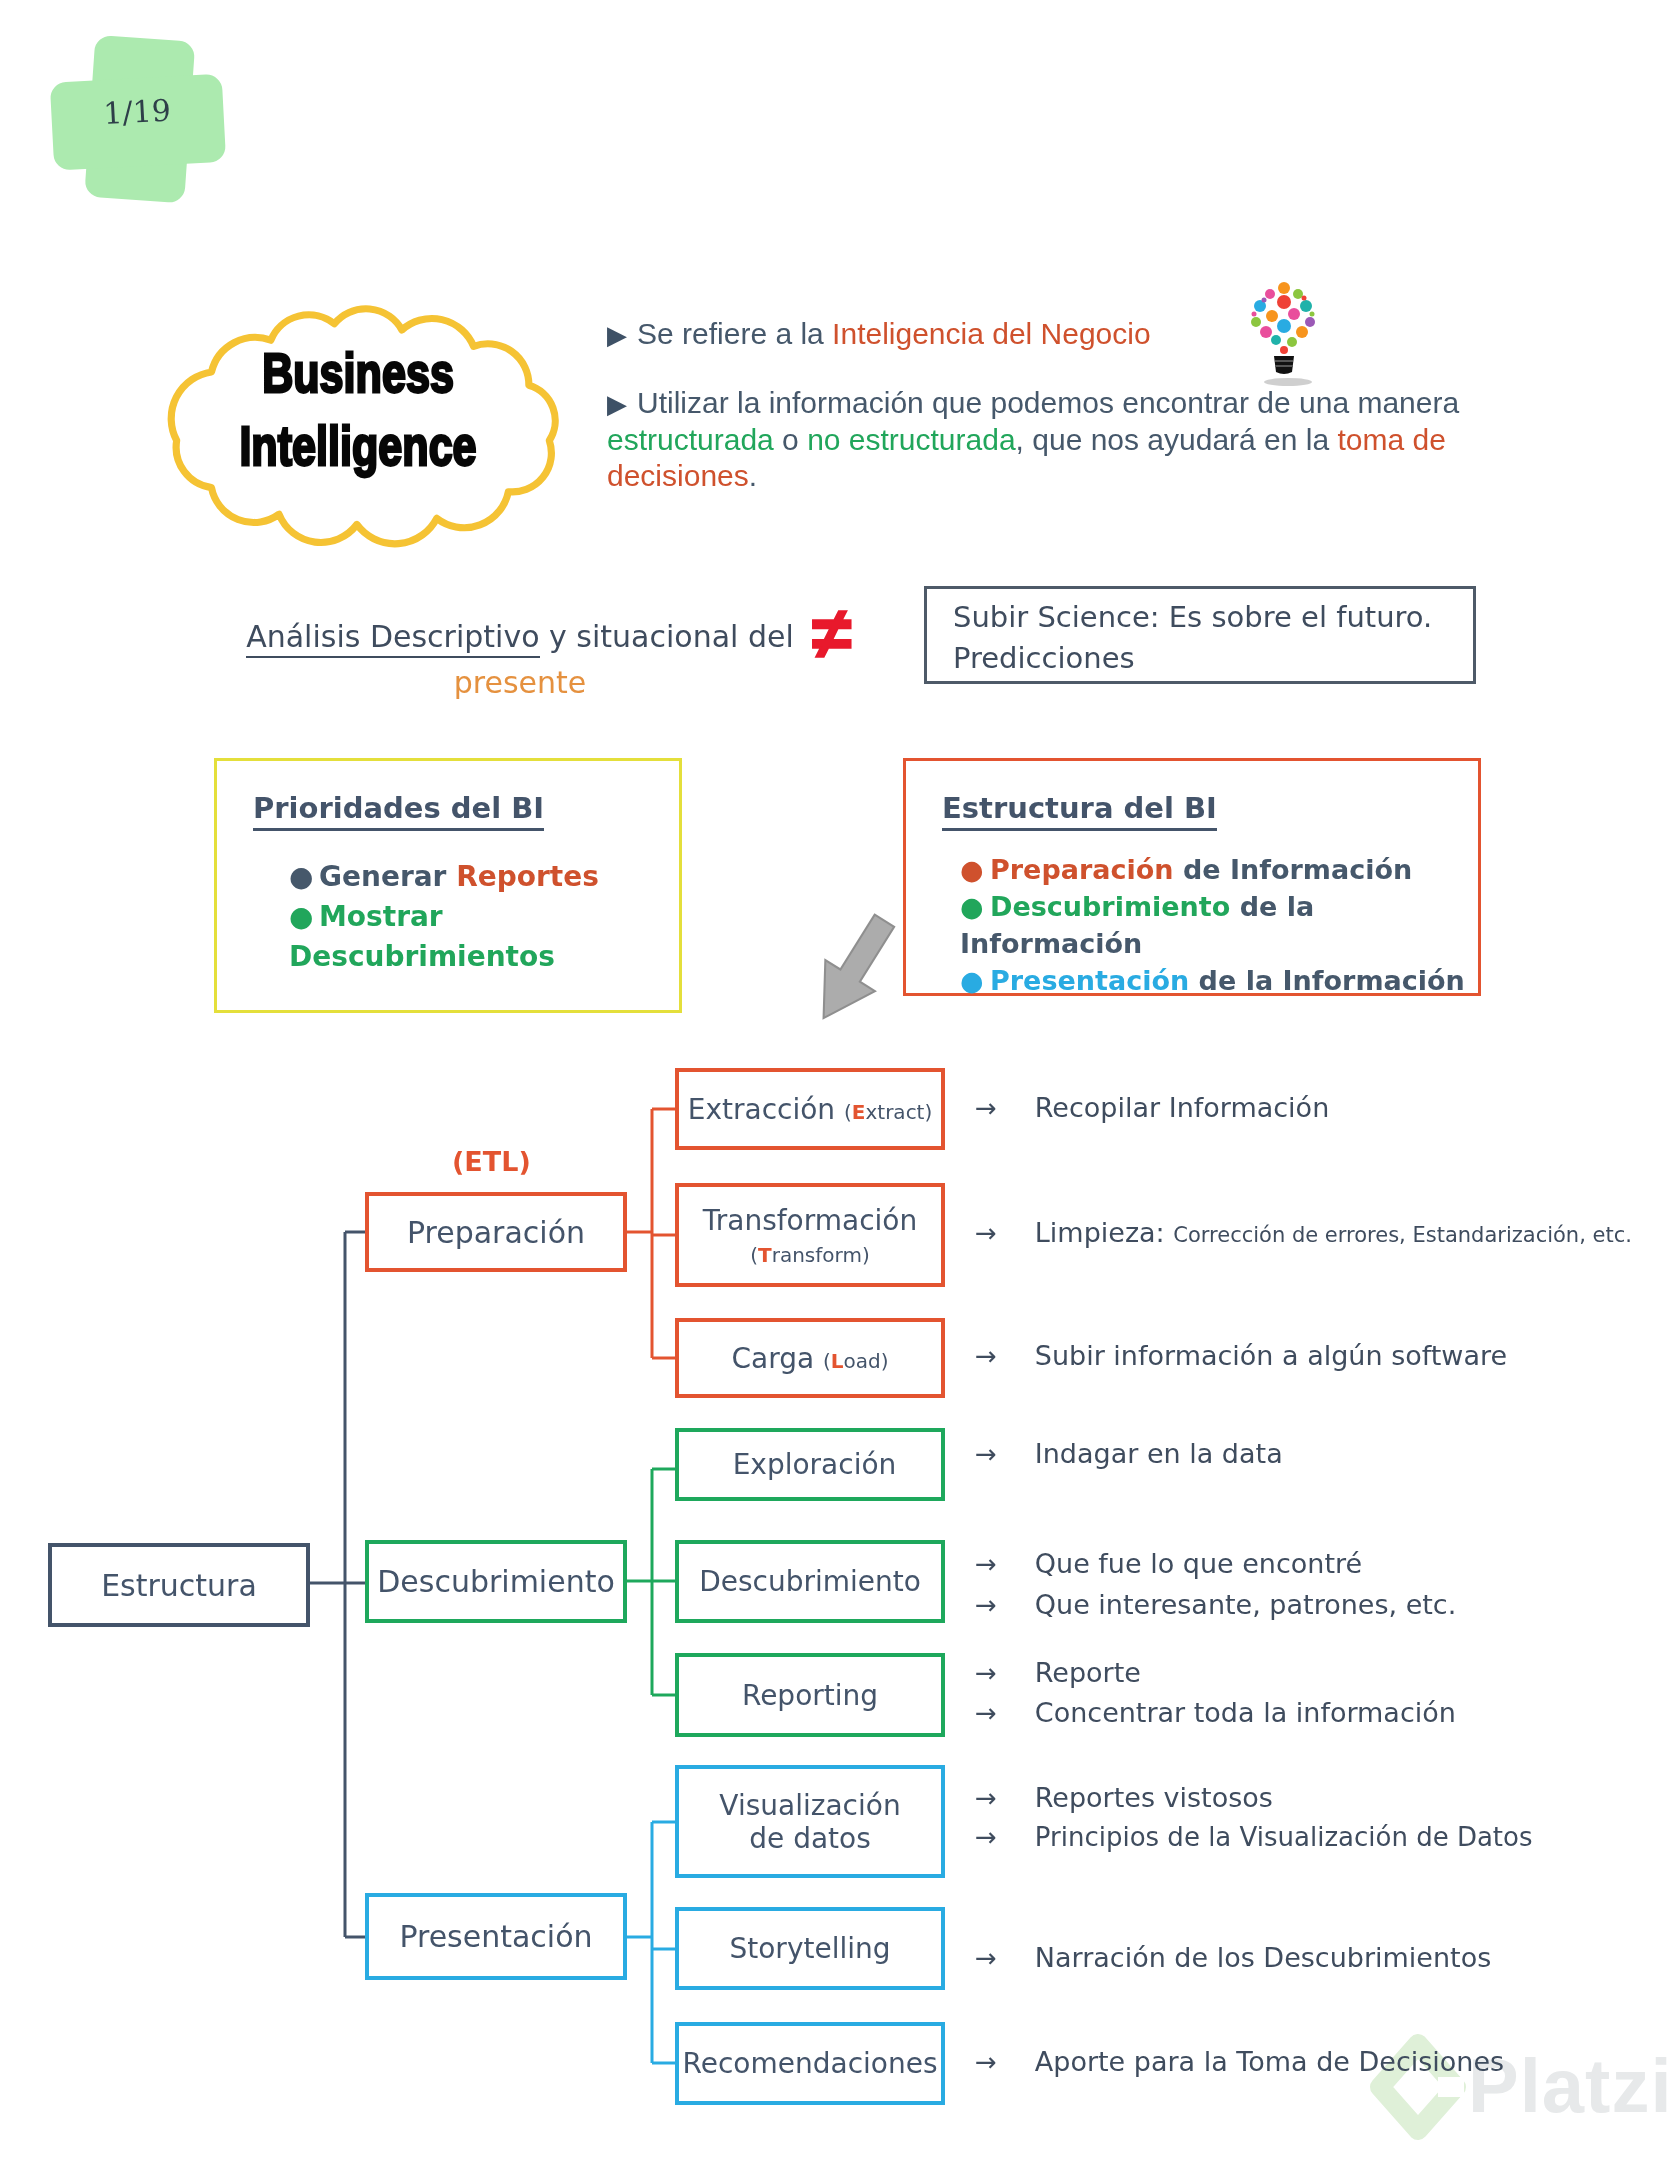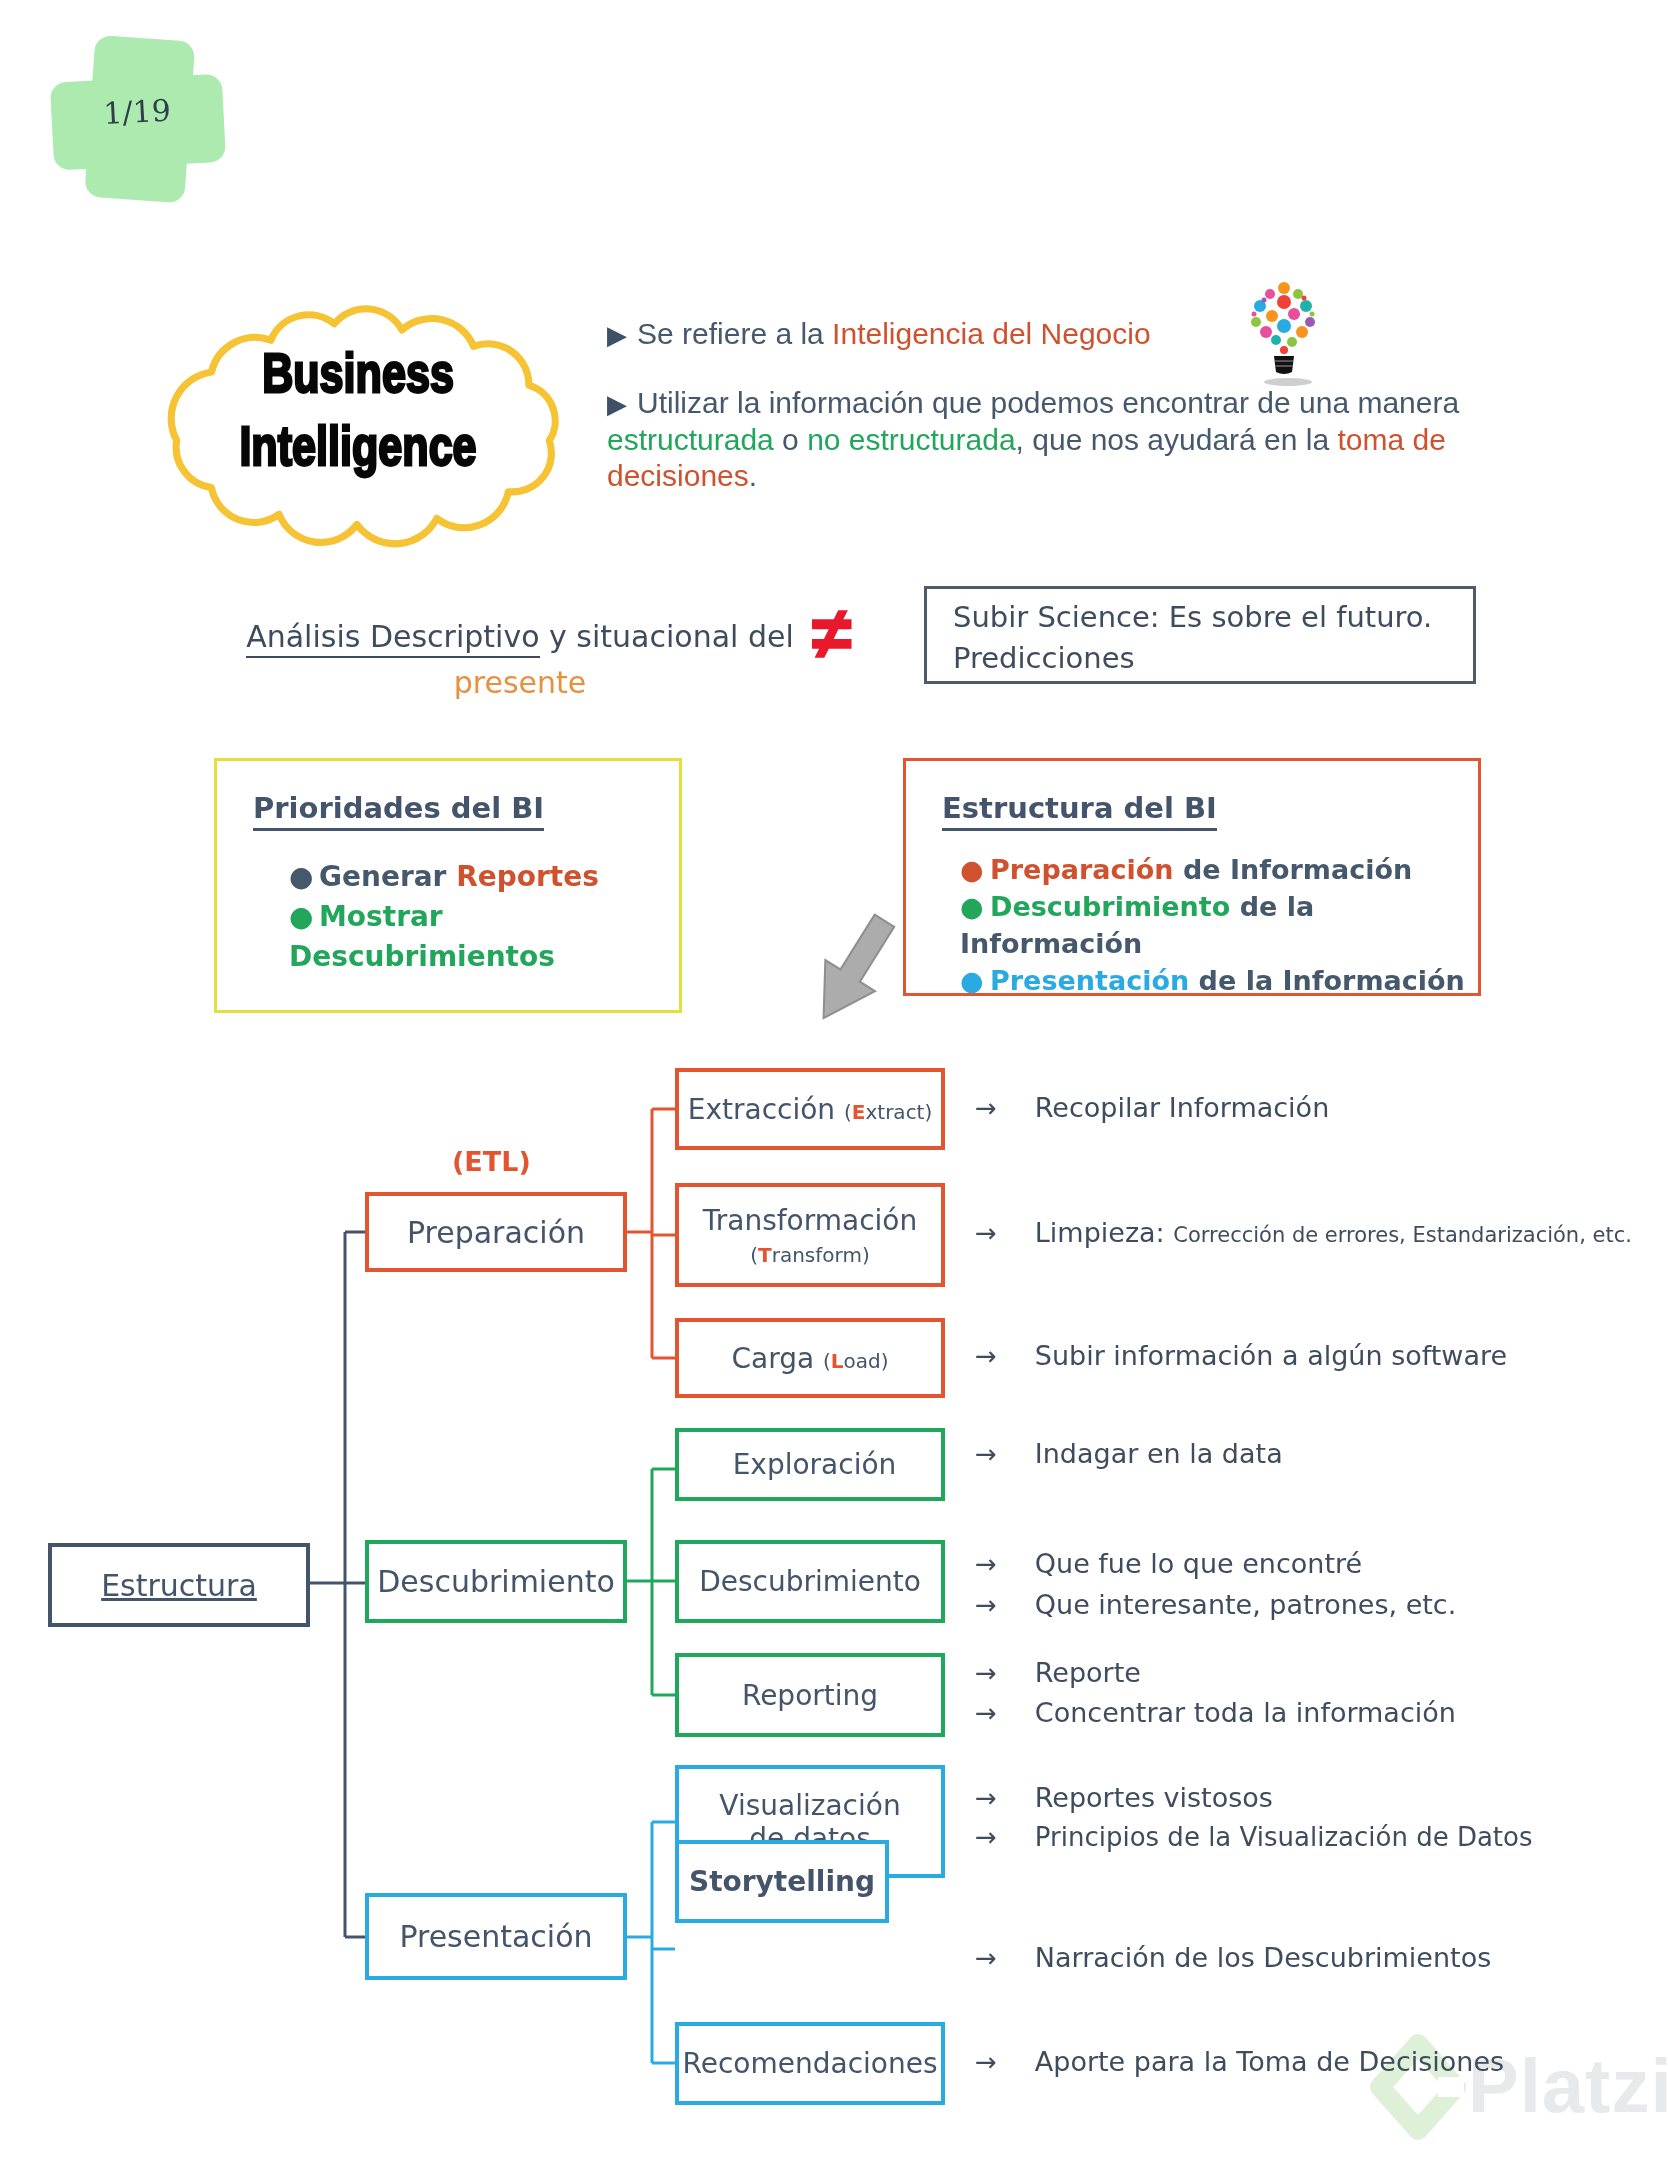--- a/index.html
+++ b/index.html
@@ -218,21 +218,21 @@
   </div>
 
   <svg class="abs gray-arrow" viewBox="0 0 80 115">
     <g transform="rotate(32 40 55)">
       <path d="M29 0 H51 V62 H68 L40 110 L12 62 H29 Z" fill="#ACACAC" stroke="#8F8F8F" stroke-width="2"></path>
     </g>
   </svg>
 
   <div class="abs etl">(ETL)</div>
 
-  <div class="abs fbox bd cat" style="left:48px;top:1543px;width:262px;height:84px;text-decoration:underline;">
+  <div class="abs fbox bd cat" style="left:48px;top:1543px;width:262px;height:84px;">
     <span>Estructura</span>
   </div>
   <div class="abs fbox bo cat" style="left:365px;top:1192px;width:262px;height:80px;">
     <span>Preparación</span>
   </div>
   <div class="abs fbox bg cat" style="left:365px;top:1540px;width:262px;height:83px;">
     <span>Descubrimiento</span>
   </div>
   <div class="abs fbox bc cat" style="left:365px;top:1893px;width:262px;height:87px;">
     <span>Presentación</span>
@@ -259,21 +259,21 @@
   </div>
   <div class="abs fbox bg" style="left:675px;top:1540px;width:270px;height:83px;">
     <span>Descubrimiento</span>
   </div>
   <div class="abs fbox bg" style="left:675px;top:1653px;width:270px;height:84px;">
     <span>Reporting</span>
   </div>
   <div class="abs fbox bc" style="left:675px;top:1765px;width:270px;height:113px;padding:0 20px;">
     <span>Visualización de datos</span>
   </div>
-  <div class="abs fbox bc" style="left:675px;top:1840px;width:214px;height:83px;font-weight:bold;">
+  <div class="abs fbox bc" style="left:675px;top:1907px;width:270px;height:83px;">
     <span>Storytelling</span>
   </div>
   <div class="abs fbox bc" style="left:675px;top:2022px;width:270px;height:83px;">
     <span>Recomendaciones</span>
   </div>
 
   <div class="abs drow" style="left:975px;top:1092px;">
     <span class="ar">→</span>
     <span>Recopilar Información</span>
   </div>

